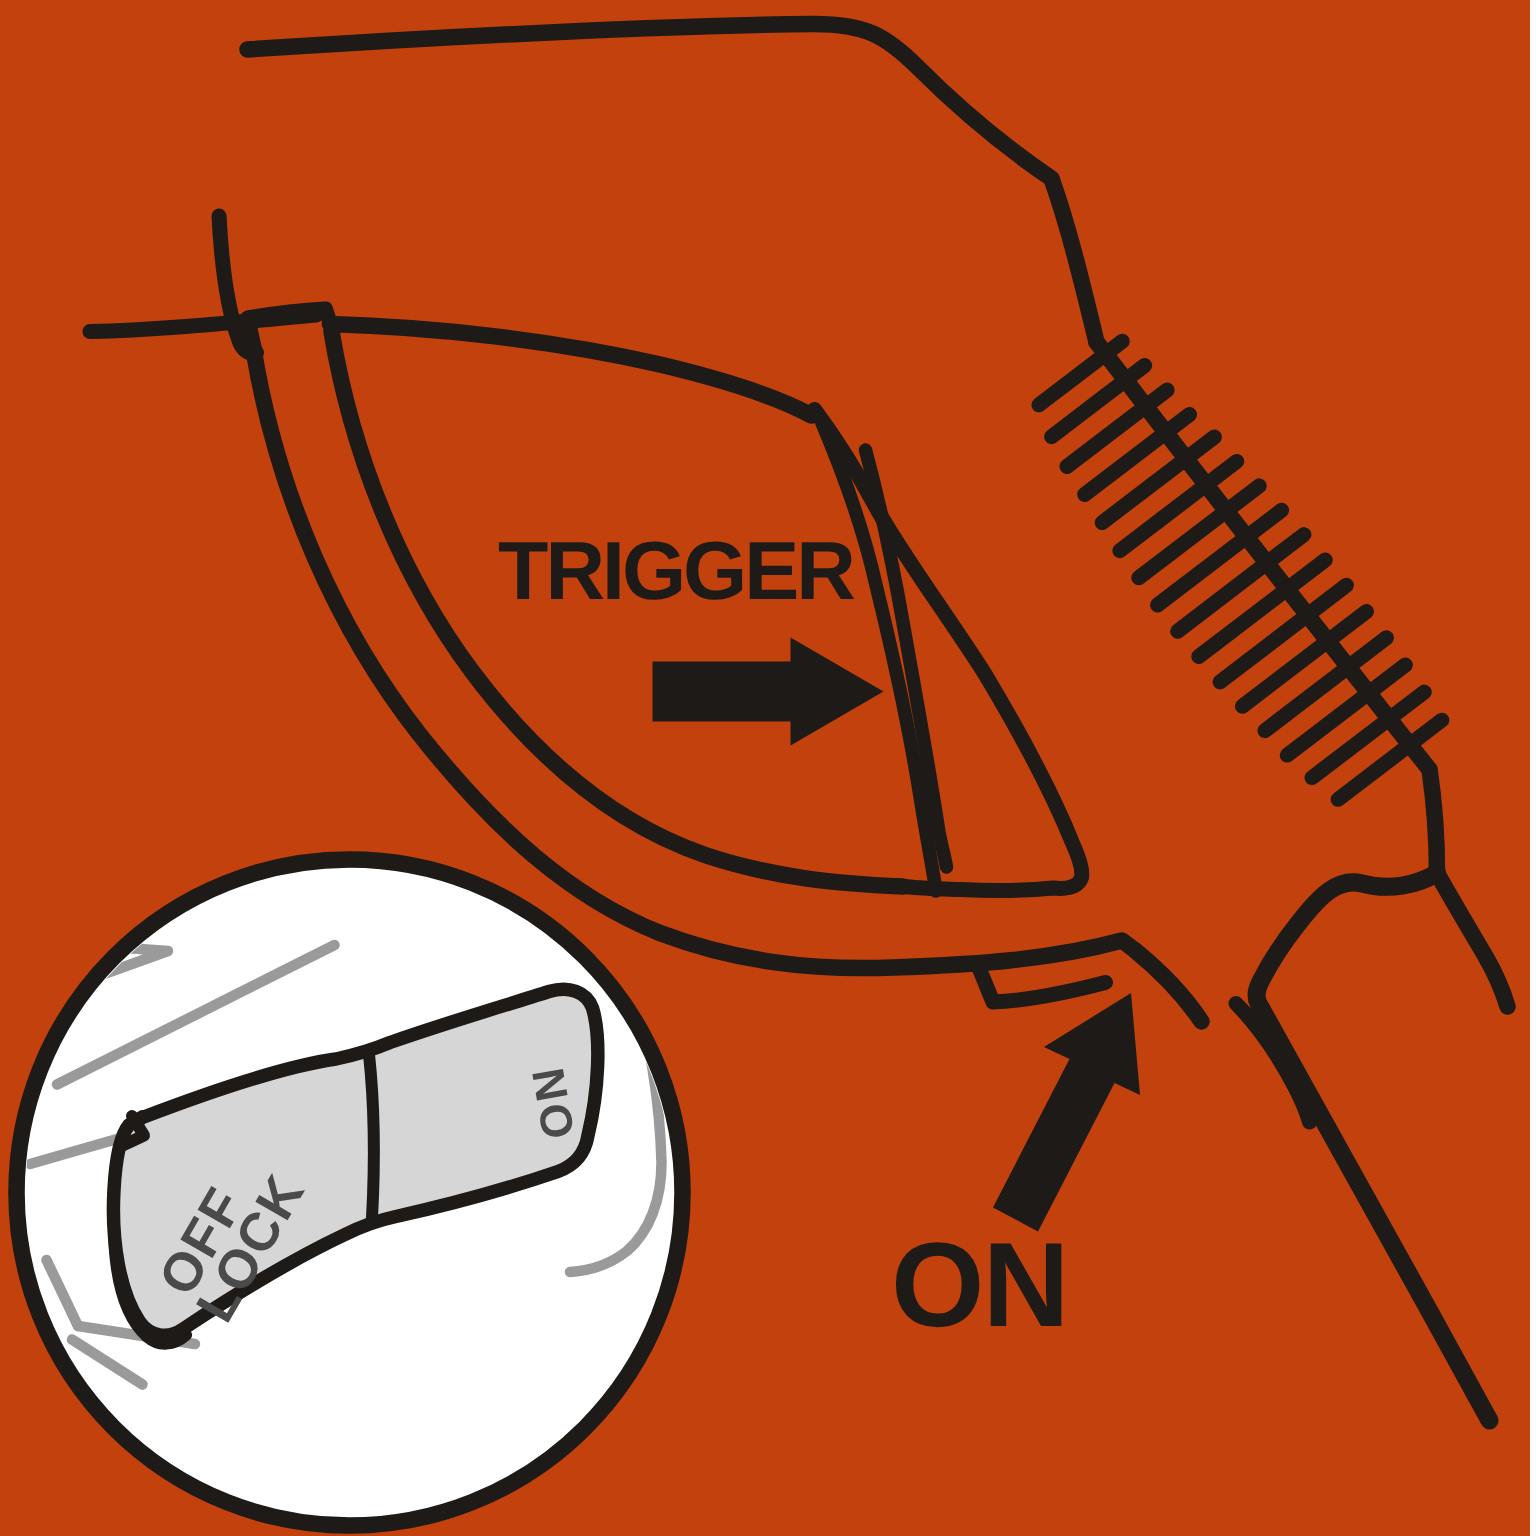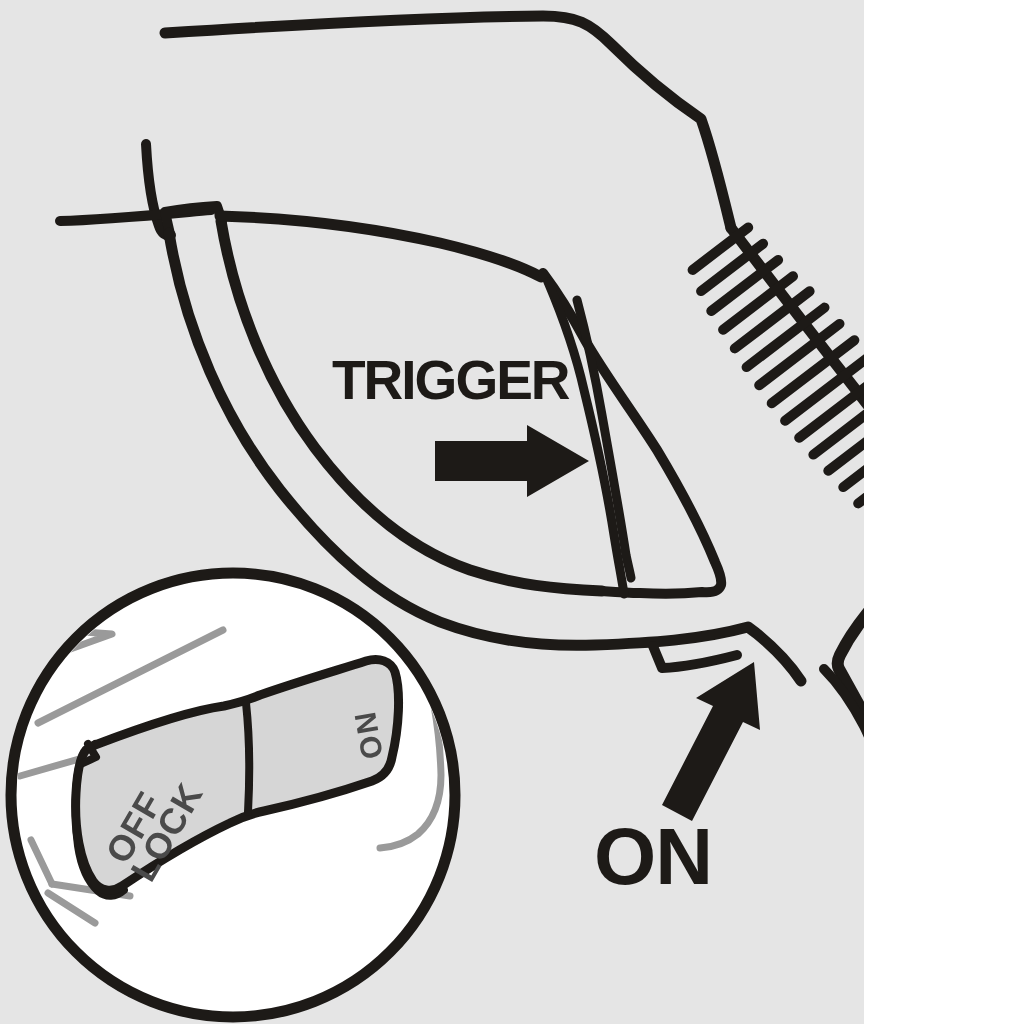--- a/index.html
+++ b/index.html
@@ -1,16 +1,16 @@
 <!DOCTYPE html>
 <html><head>
 <meta charset="utf-8">
 <style>
   html,body{margin:0;padding:0;background:#ffffff;}
-  .stage{position:relative;width:864px;height:1024px;background:#e5e5e5;overflow:hidden;
+  .stage{position:relative;width:1020px;height:1024px;background:#c2410c;overflow:hidden;
          font-family:"Liberation Sans", sans-serif;}
   svg{display:block;}
   text{font-family:"Liberation Sans", sans-serif;}
   .callout{font-weight:bold;fill:#1d1a17;}
   .switch-label{font-weight:bold;fill:#4a4a4a;}
 </style>
 </head>
 <body>
 
 <div class="stage">

